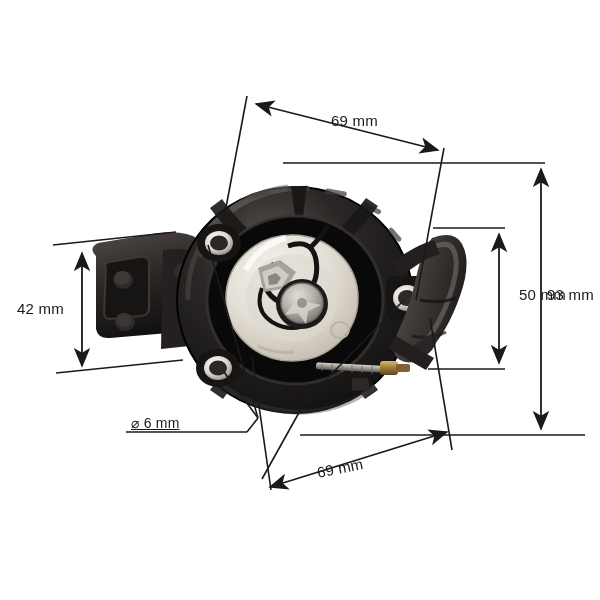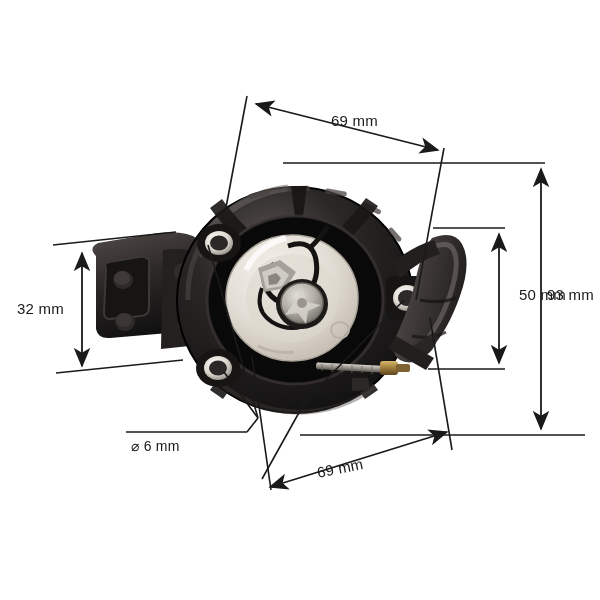--- a/index.html
+++ b/index.html
@@ -30,21 +30,21 @@
     color: #1a1a1a;
     white-space: nowrap;
     letter-spacing: 0.2px;
   }
   .dim-text.small { font-size: 14px; }
   #label-69-top  { left: 331px; top: 112px; }
   #label-69-bot  { left: 340px; top: 468px; transform: translate(-50%,-50%) rotate(-11.5deg); }
   #label-42      { left: 17px;  top: 300px; }
   #label-50      { left: 503px; top: 286px; margin-left: 16px; }
   #label-93      { left: 547px; top: 286px; }
-  #label-dia6    { left: 131px; top: 438px; }
+  #label-dia6    { left: 131px; top: 415px; text-decoration: underline; }
 </style>
 </head>
 <body>
 
 <div id="stage">
 
   <svg id="photo-layer" viewBox="0 0 600 600">
     <defs>
       <radialGradient id="gHousing" cx="45%" cy="35%" r="75%">
         <stop offset="0%" stop-color="#45403e"></stop>
@@ -287,21 +287,21 @@
         <line x1="262" y1="479" x2="306" y2="400"></line>
         <line x1="306" y1="400" x2="404" y2="300"></line>
       </g>
     </g>
   </svg>
 
   <span class="dim-text" id="label-69-top">69 mm</span>
 
   <span class="dim-text" id="label-69-bot">69 mm</span>
 
-  <span class="dim-text" id="label-42">32 mm</span>
+  <span class="dim-text" id="label-42">42 mm</span>
 
   <span class="dim-text" id="label-50">50 mm</span>
 
   <span class="dim-text" id="label-93">93 mm</span>
 
   <span class="dim-text small" id="label-dia6">⌀ 6 mm</span>
 
 </div>
 
 </body></html>

